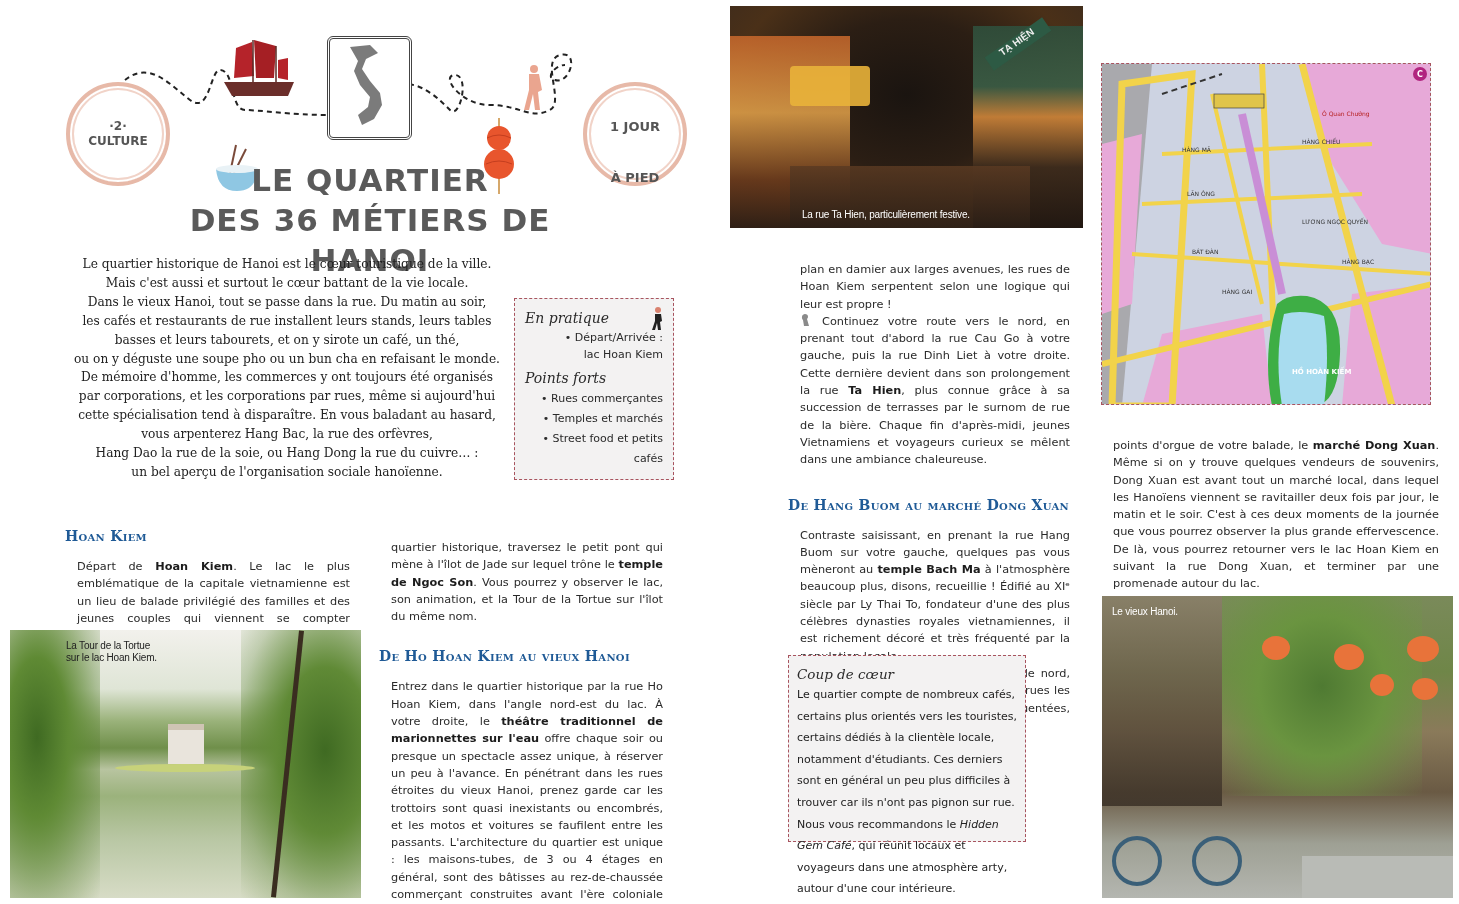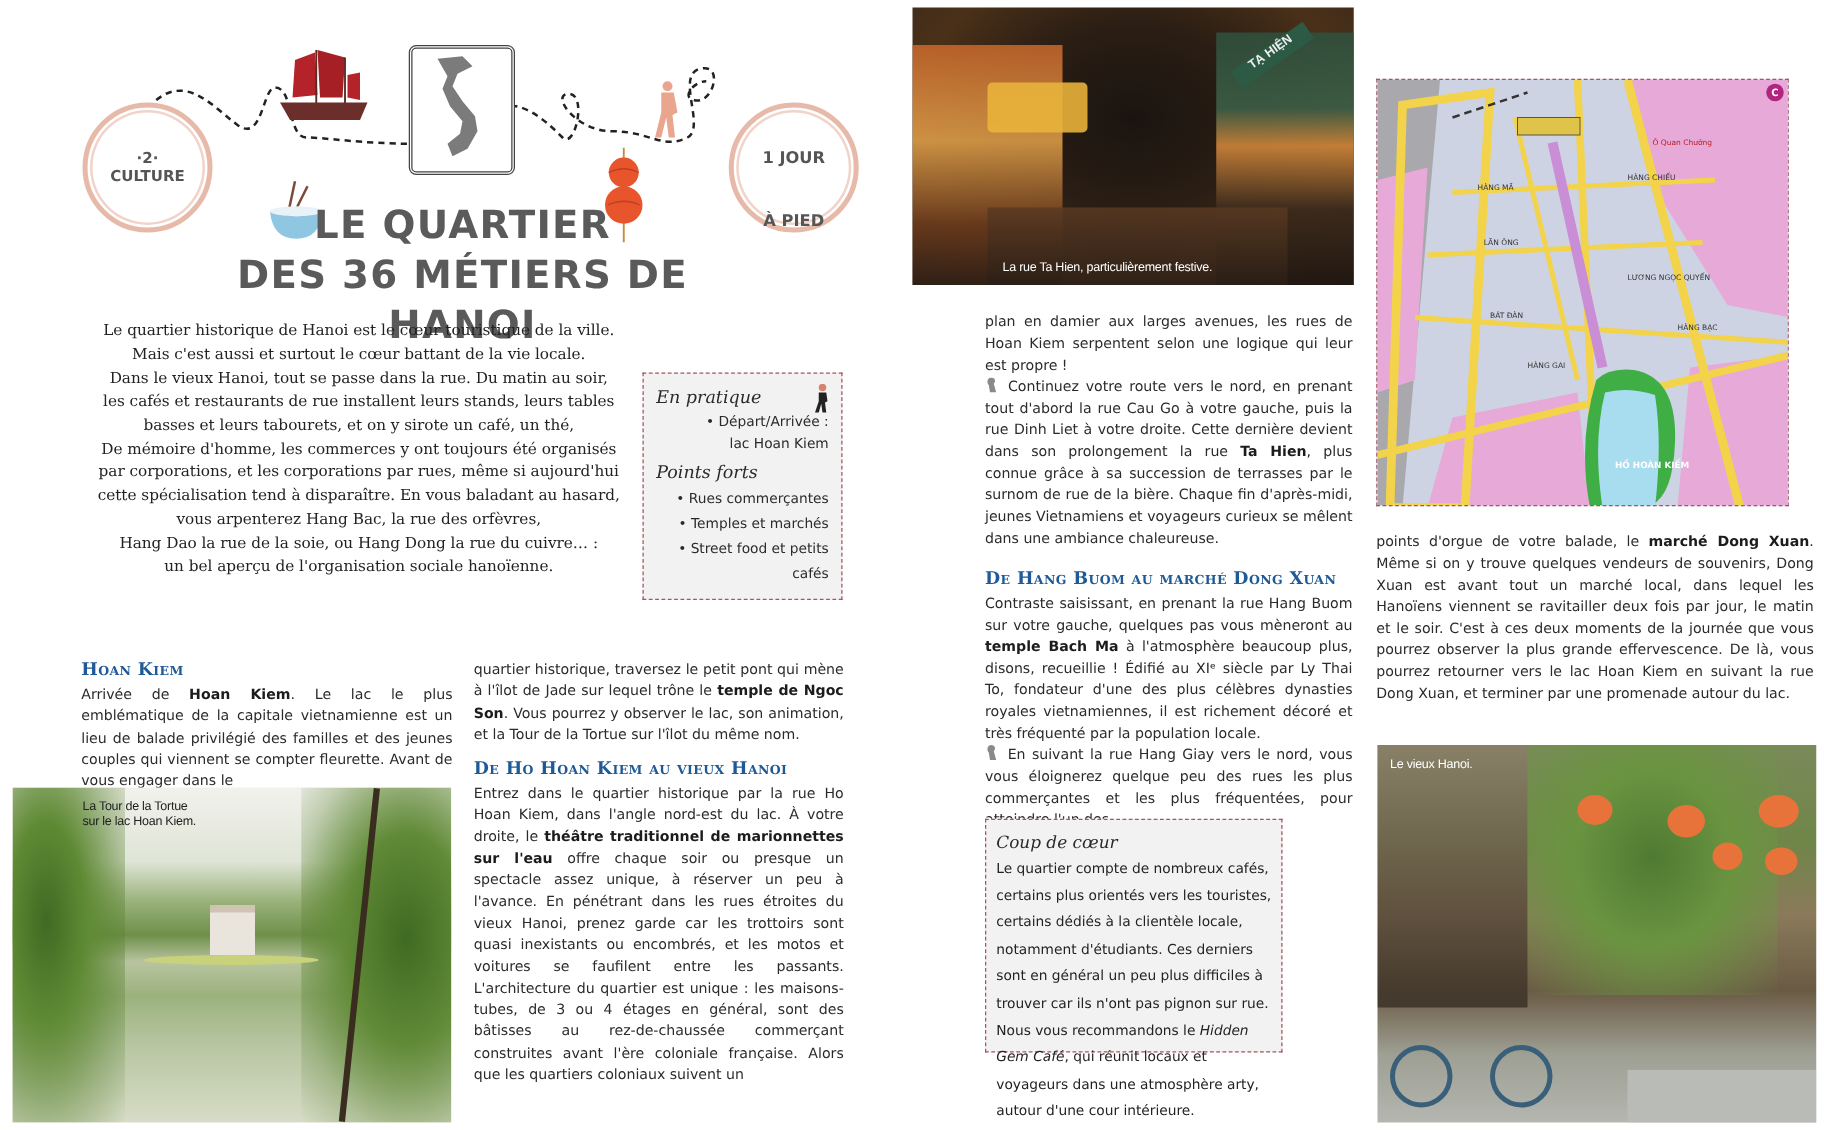--- a/index.html
+++ b/index.html
@@ -26,21 +26,21 @@
   .intro { position: absolute; left: 62px; top: 255px; width: 450px; text-align: center;
            font-family: "DejaVu Serif", serif; font-size: 12.2px; line-height: 18.9px; color: #222; }
 
   .box { position: absolute; border: 1.5px dashed #a8545f; background: #f3f2f2; }
   .box-pratique { left: 514px; top: 298px; width: 160px; height: 182px; padding: 10px 10px; }
   .box-pratique .h { font-family: "DejaVu Serif", serif; font-style: italic; font-size: 14px; line-height: 18px; margin-bottom: 2px; }
   .box-pratique .it { font-size: 11px; line-height: 20px; font-family: "DejaVu Sans", sans-serif; text-align: right; }
   .box-pratique .sp { height: 6px; }
 
   .col { position: absolute; font-family: "DejaVu Sans", sans-serif; font-size: 11.3px; line-height: 17.3px; color: #2a2a2a; }
-  .col p { margin: 0; }
+  .col p { margin: 12px; }
   .col b { font-weight: bold; color: #1c1c1c; }
   .sec-title { font-family: "DejaVu Serif", serif; font-weight: bold; color: #1f5a96; font-size: 14px;
                font-variant: small-caps; line-height: 20px; margin-bottom: 1px; letter-spacing: 0.3px; }
 
   .photo { position: absolute; overflow: hidden; }
   .caption { position: absolute; font-family: "Liberation Sans", sans-serif; font-size: 10px; line-height: 12px; letter-spacing: -0.2px; }
 
   .box-coeur { left: 788px; top: 655px; width: 238px; height: 187px; padding: 8px 8px; }
   .box-coeur .h { font-family: "DejaVu Serif", serif; font-style: italic; font-size: 13.5px; line-height: 20px; }
   .box-coeur .t { font-family: "DejaVu Sans", sans-serif; font-size: 11px; line-height: 21.6px; color: #222; }
@@ -101,20 +101,21 @@
 
 <div class="title t1">LE QUARTIER</div>
 <div class="title t2">DES 36 MÉTIERS DE HANOI</div>
 
 <div class="intro">
   <div>Le quartier historique de Hanoi est le cœur touristique de la ville.</div>
   <div>Mais c'est aussi et surtout le cœur battant de la vie locale.</div>
   <div>Dans le vieux Hanoi, tout se passe dans la rue. Du matin au soir,</div>
   <div>les cafés et restaurants de rue installent leurs stands, leurs tables</div>
   <div>basses et leurs tabourets, et on y sirote un café, un thé,</div>
+  <div>ou on y déguste une soupe pho ou un bun cha en refaisant le monde.</div>
   <div>De mémoire d'homme, les commerces y ont toujours été organisés</div>
   <div>par corporations, et les corporations par rues, même si aujourd'hui</div>
   <div>cette spécialisation tend à disparaître. En vous baladant au hasard,</div>
   <div>vous arpenterez Hang Bac, la rue des orfèvres,</div>
   <div>Hang Dao la rue de la soie, ou Hang Dong la rue du cuivre… :</div>
   <div>un bel aperçu de l'organisation sociale hanoïenne.</div>
 </div>
 
 <div class="box box-pratique">
   <svg class="abs" style="right:8px;top:8px" width="14" height="24" viewBox="0 0 14 24">
@@ -126,21 +127,21 @@
   <div class="it" style="line-height:17px">lac Hoan Kiem</div>
   <div class="sp"></div>
   <div class="h">Points forts</div>
   <div class="it">• Rues commerçantes</div>
   <div class="it">• Temples et marchés</div>
   <div class="it">• Street food et petits cafés</div>
 </div>
 
 <div class="col" style="left:65px;top:526px;width:297px;text-align:justify;">
   <div class="sec-title">Hoan Kiem</div>
-  <p><span>Arrivée de </span><b>Hoan Kiem</b><span>. Le lac le plus emblématique de la capitale vietnamienne est un lieu de balade privilégié des familles et des jeunes couples qui viennent se compter fleurette. Avant de vous engager dans le</span></p>
+  <p><span>Départ de </span><b>Hoan Kiem</b><span>. Le lac le plus emblématique de la capitale vietnamienne est un lieu de balade privilégié des familles et des jeunes couples qui viennent se compter fleurette. Avant de vous engager dans le</span></p>
 </div>
 
 <div class="photo" style="left:10px;top:630px;width:351px;height:268px;background:linear-gradient(180deg,#f2f1ec 0%,#dfe5d6 22%,#9ab27a 34%,#6f8f4a 44%,#b8c4a0 52%,#9bb27c 62%,#b9c7a4 78%,#d7dcc6 100%);">
   <div class="abs" style="left:0;top:0;width:90px;height:268px;background:radial-gradient(ellipse at 30% 40%,#3f6a22 0%,#5f8a34 35%,rgba(90,130,50,0.4) 70%,rgba(0,0,0,0) 100%);"></div>
   <div class="abs" style="right:0;top:0;width:120px;height:268px;background:radial-gradient(ellipse at 70% 45%,#3f6a22 0%,#608a36 40%,rgba(90,130,50,0.3) 75%,rgba(0,0,0,0) 100%);"></div>
   <div class="abs" style="left:275px;top:0;width:5px;height:268px;background:#3a2d20;transform:rotate(6deg);"></div>
   <div class="abs" style="left:158px;top:94px;width:36px;height:40px;background:#e9e4dc;border-top:6px solid #cfc4b4;"></div>
   <div class="abs" style="left:105px;top:134px;width:140px;height:8px;background:#c7d27a;border-radius:50%;"></div>
   <div class="caption" style="left:56px;top:10px;color:#222;">
     <div>La Tour de la Tortue</div>

